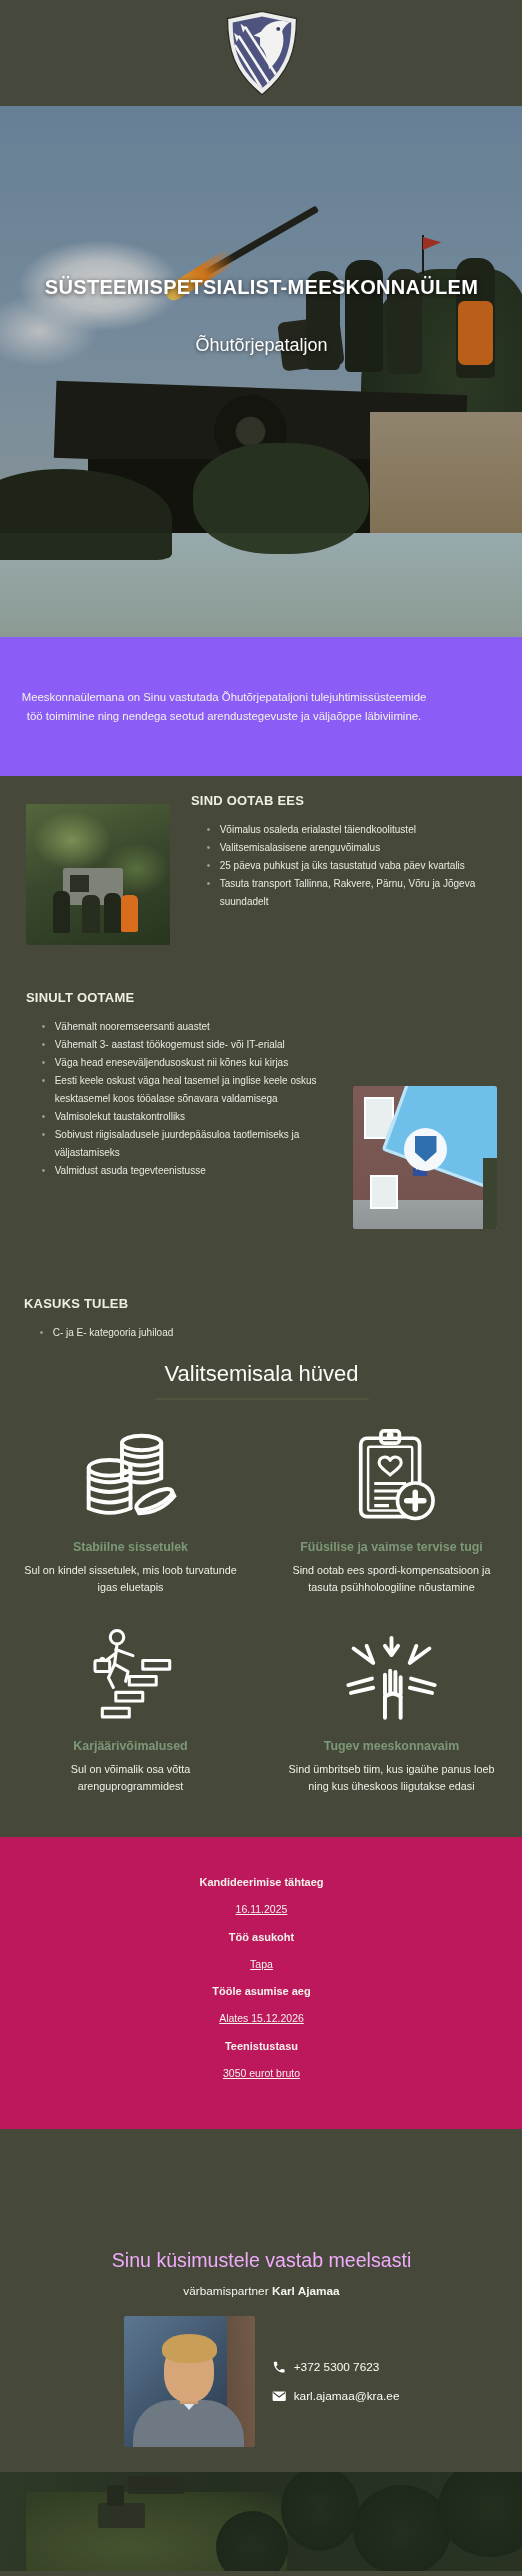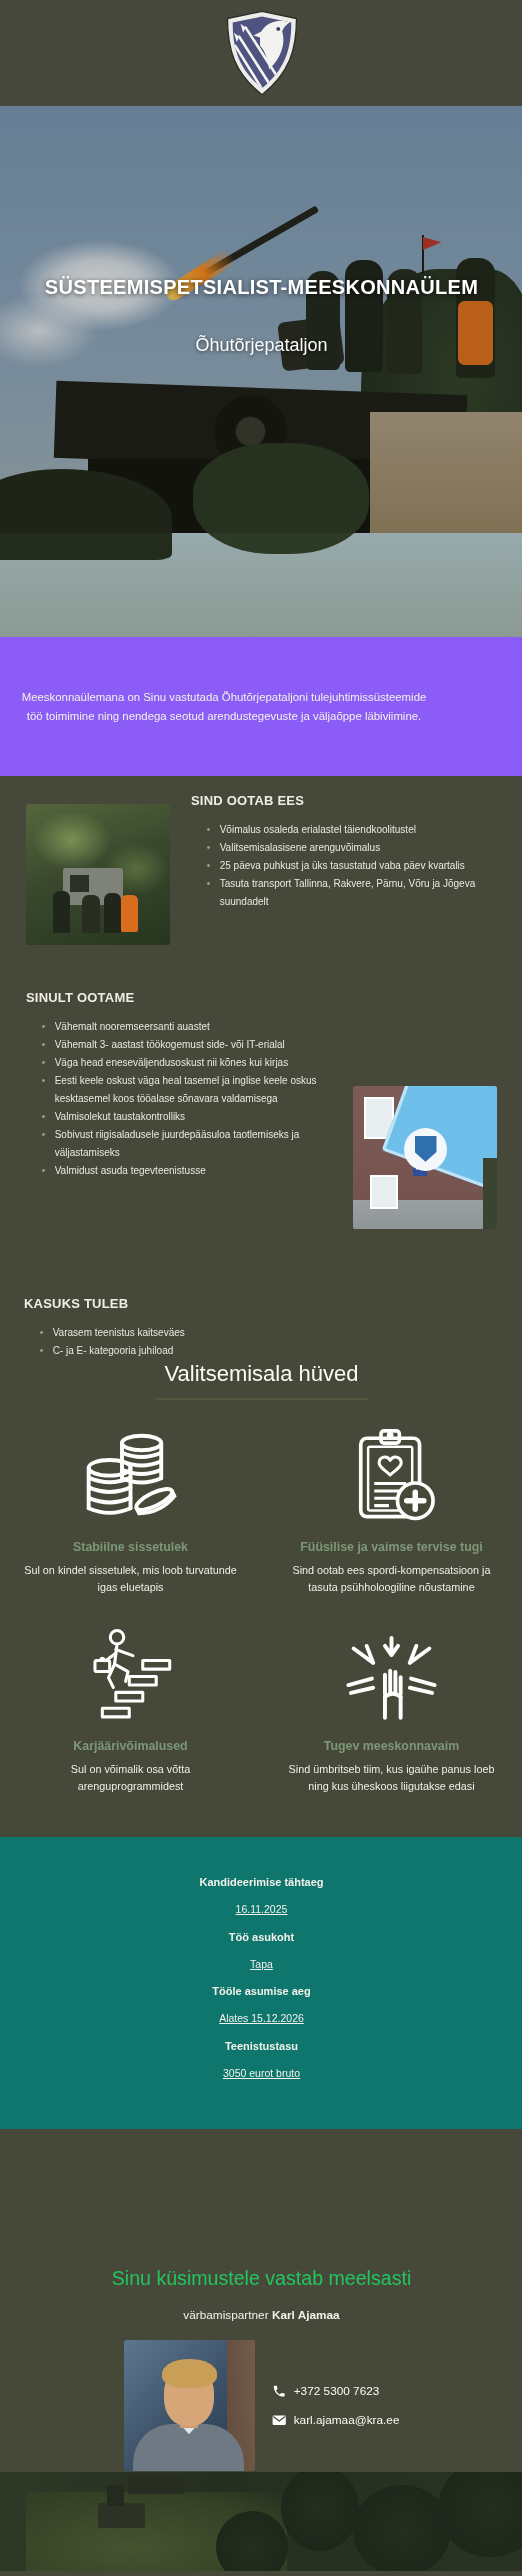--- a/index.html
+++ b/index.html
@@ -88,27 +88,27 @@
 
   .benefits{left:0;top:585px;width:523px;text-align:center;}
   .benefits h2{margin:0;font-size:22px;font-weight:400;color:#fbfbf7;}
   .divider{width:214px;height:2.6px;border-radius:1.3px;background:#51563f;margin:10.5px auto 0;}
   .benefit-grid{display:grid;grid-template-columns:261px 261px;row-gap:29px;margin-top:26px;}
   .benefit{display:flex;flex-direction:column;align-items:center;}
   .b-title{margin-top:15.7px;font-size:12.4px;font-weight:bold;color:#7d9878;}
   .b-desc{margin-top:7.8px;font-size:10.8px;line-height:1.6;color:#efefe7;max-width:216px;}
 
   
-  .sec-jobinfo{height:292px;background:#0f766e;text-align:center;color:#f2f2eb;padding-top:39px;box-sizing:border-box;}
+  .sec-jobinfo{height:292px;background:#be185d;text-align:center;color:#f2f2eb;padding-top:39px;box-sizing:border-box;}
   .ji-label{font-size:11px;font-weight:bold;margin:0 0 15px;}
   .ji-value{font-size:10.5px;margin:0 0 15.7px;text-decoration:underline;}
 
   
   .sec-contact{height:343px;background:#464939;color:#f3f3ec;text-align:center;padding-top:120px;box-sizing:border-box;}
-  .c-heading{margin:18px;font-size:19.6px;font-weight:400;color:#22c55e;}
+  .c-heading{margin:0;font-size:19.6px;font-weight:400;color:#f0abfc;}
   .c-role{margin-top:11.8px;font-size:11.8px;}
   .c-role b{font-weight:bold;}
   .c-row{margin-top:18.3px;display:flex;justify-content:center;align-items:center;gap:17px;}
   .portrait{width:131px;height:131px;border-radius:2.6px;position:relative;overflow:hidden;
     background:linear-gradient(135deg,#5d7790 0%,#3a4f66 55%,#27364a 100%);}
   .wood{position:absolute;right:0;top:0;width:27.4px;height:131px;background:linear-gradient(90deg,#6b4f3a,#7d5d44);opacity:.85;}
   .sweater{position:absolute;left:9.8px;bottom:-9.1px;width:111px;height:56px;background:#6f7984;border-radius:39px 39px 0 0;}
   .collar{position:absolute;left:55px;bottom:37px;width:21px;height:11.8px;background:#dfe7ef;clip-path:polygon(0 0,100% 0,50% 100%);}
   .neck{position:absolute;left:56px;bottom:43px;width:18.3px;height:14.4px;background:#cf9c6e;}
   .head{position:absolute;left:40px;top:25px;width:50px;height:61px;background:#d7a678;border-radius:46% 46% 44% 44%;}
@@ -235,21 +235,20 @@
       <div class="win w2"></div>
       <div class="sign"></div>
       <div class="flag"></div>
       <div class="emblem"></div>
       <div class="soldier-edge"></div>
     </div>
 
     <div class="abs advant-content">
       <h3 class="block-h">KASUKS TULEB</h3>
       <ul class="bl">
-        <li>Varasem teenistus kaitseväes</li>
         <li>C- ja E- kategooria juhiload</li>
       </ul>
     </div>
 
     <div class="abs benefits">
       <h2>Valitsemisala hüved</h2>
       <div class="divider"></div>
       <div class="benefit-grid">
 
         <div class="benefit">

